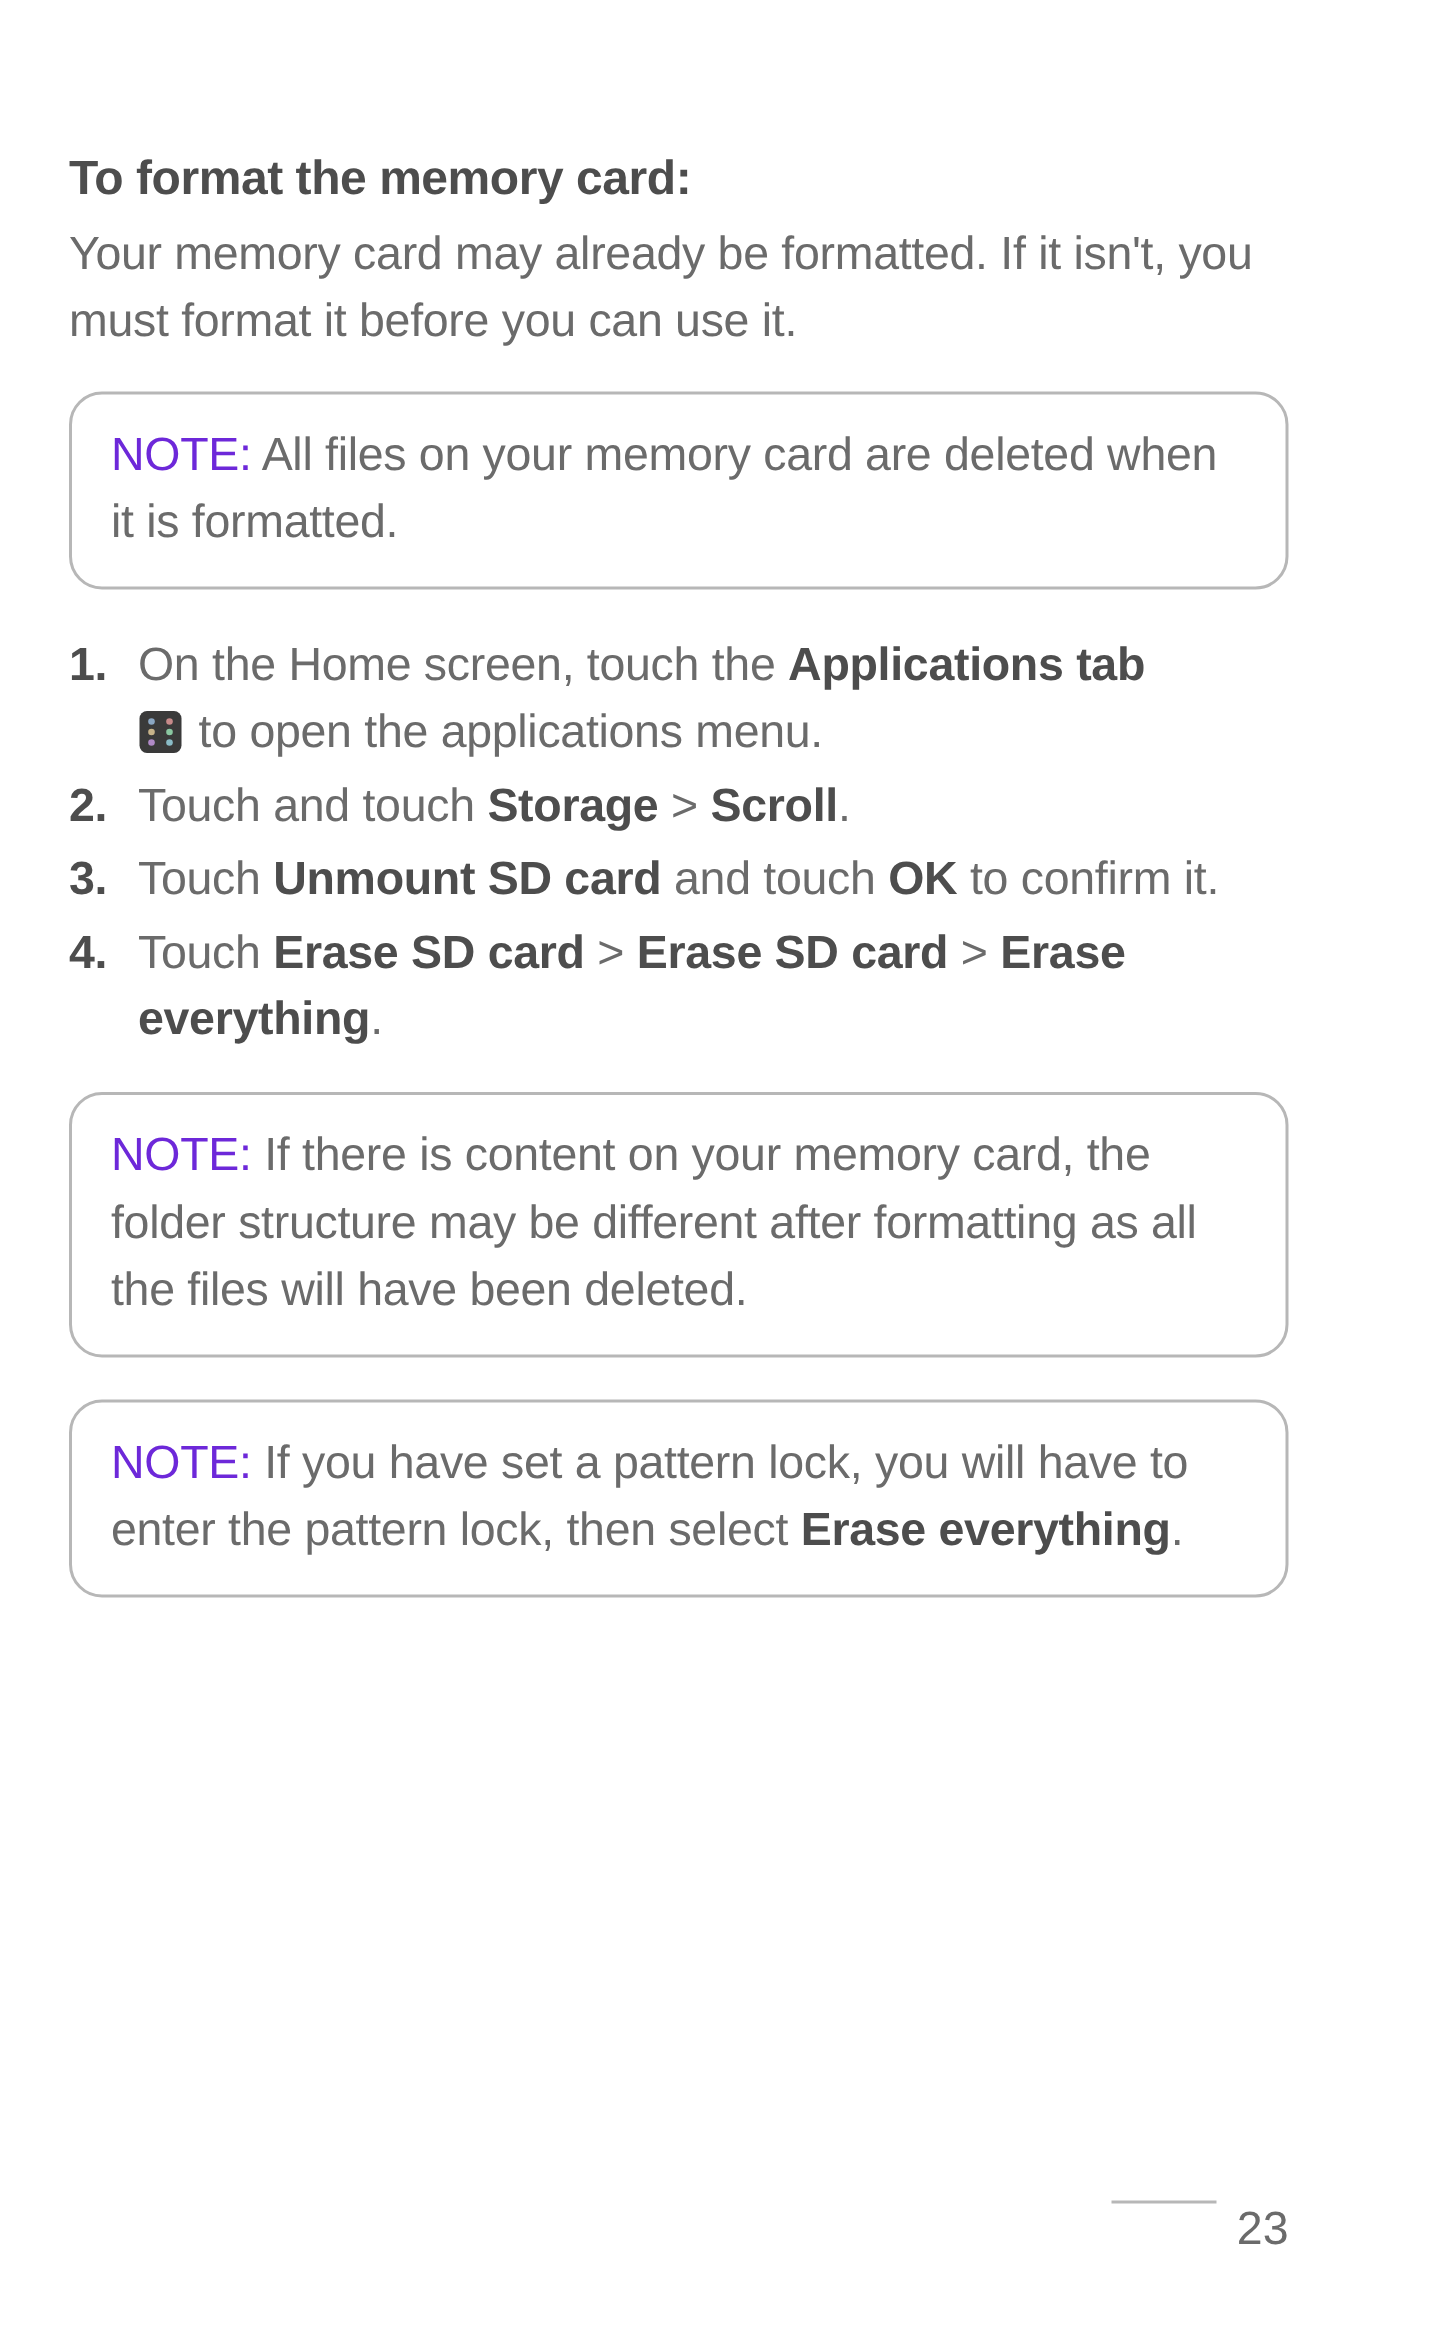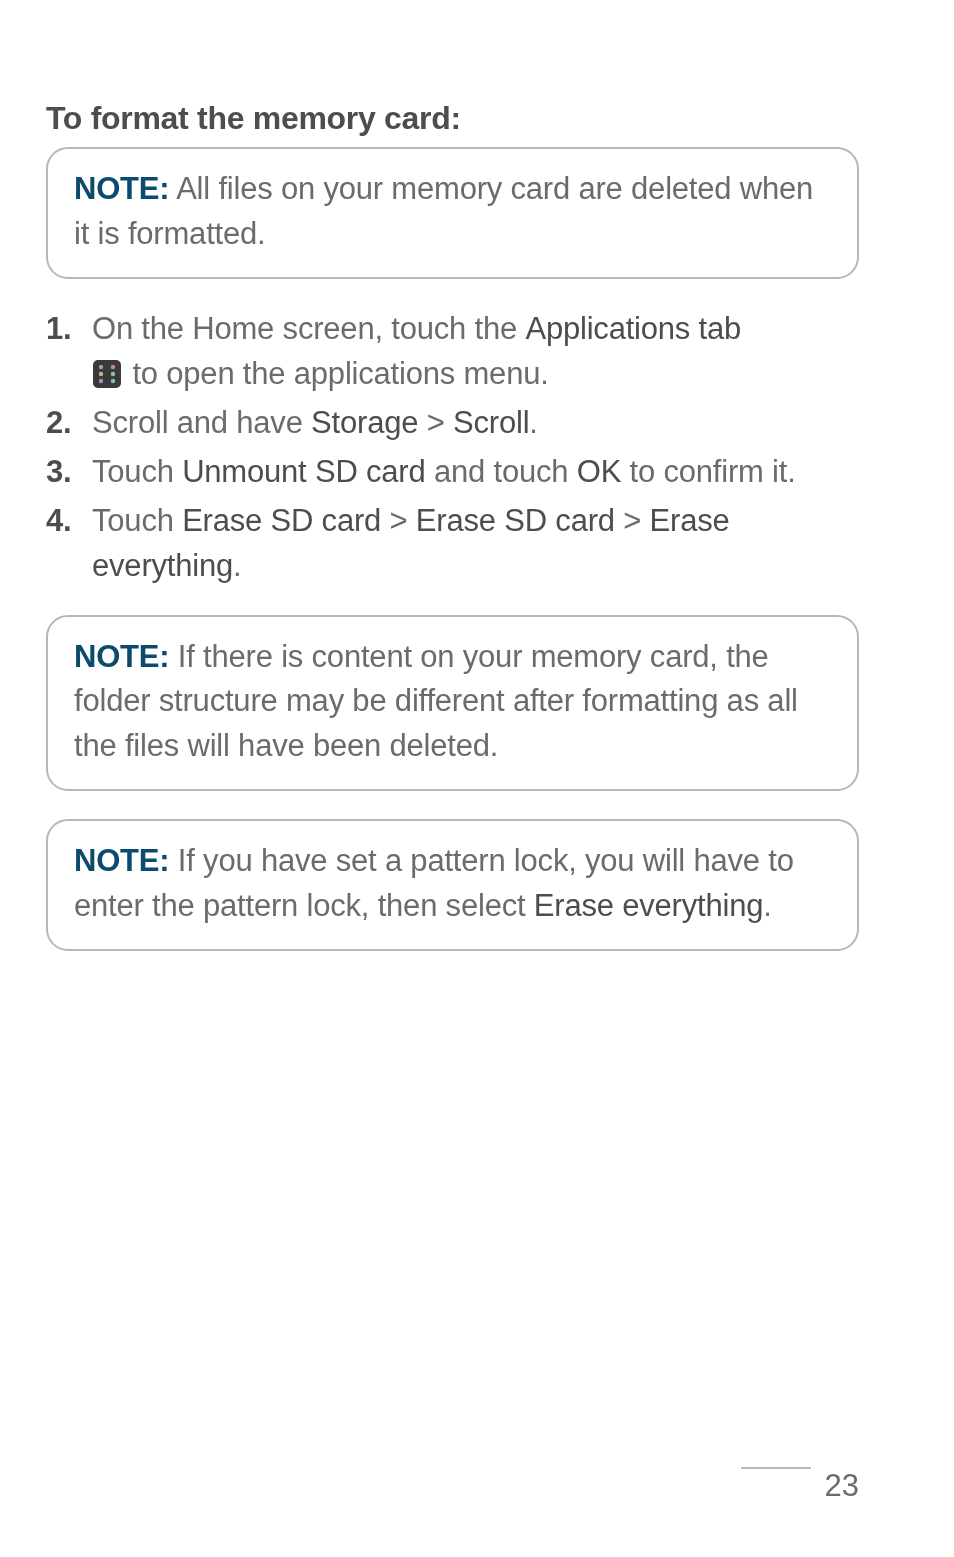--- a/index.html
+++ b/index.html
@@ -39,26 +39,26 @@
     border-radius: 22px;
     padding: 18px 26px 20px 26px;
     font-size: 31px;
     line-height: 1.45;
     color: #6b6b6b;
     font-weight: 300;
     margin-bottom: 28px;
     letter-spacing: -0.2px;
   }
   .note-box .note-label {
-    font-weight: 700;
-    color: #0c4a6e;
+    font-weight: 400;
+    color: #6d28d9;
     margin-top: 32px;
   }
   .bold {
-    font-weight: 400;
+    font-weight: 700;
     color: #4d4d4d;
   }
   ol.steps {
     list-style: none;
     counter-reset: step;
     font-size: 31px;
     line-height: 1.45;
     color: #6b6b6b;
     font-weight: 300;
     margin-bottom: 26px;
@@ -113,20 +113,21 @@
     font-weight: 300;
   }
 </style>
 </head>
 <body>
 
 <div class="page">
 
   <div class="heading">To format the memory card:</div>
 
+  <div class="para">Your memory card may already be formatted. If it isn't, you must format it before you can use it.</div>
 
   <div class="note-box">
     <span class="note-label">NOTE:</span><span> All files on your memory card are deleted when it is formatted.</span>
   </div>
 
   <ol class="steps">
     <li>
       <span>On the Home screen, touch the </span><span class="bold">Applications tab</span>
       <br>
       <span class="apps-icon">
@@ -134,21 +135,21 @@
           <circle cx="8" cy="7" r="2.2" fill="#8aa6c2"></circle>
           <circle cx="20" cy="7" r="2.2" fill="#c78a8a"></circle>
           <circle cx="8" cy="14" r="2.2" fill="#c7b38a"></circle>
           <circle cx="20" cy="14" r="2.2" fill="#8ac7a1"></circle>
           <circle cx="8" cy="21" r="2.2" fill="#b08ac7"></circle>
           <circle cx="20" cy="21" r="2.2" fill="#8abcc7"></circle>
         </svg>
       </span><span> to open the applications menu.</span>
     </li>
     <li>
-      <span>Scroll and have </span><span class="bold">Storage</span><span> &gt; </span><span class="bold">Scroll</span><span>.</span>
+      <span>Touch and touch </span><span class="bold">Storage</span><span> &gt; </span><span class="bold">Scroll</span><span>.</span>
     </li>
     <li>
       <span>Touch </span><span class="bold">Unmount SD card</span><span> and touch </span><span class="bold">OK</span><span> to confirm it.</span>
     </li>
     <li>
       <span>Touch </span><span class="bold">Erase SD card</span><span> &gt; </span><span class="bold">Erase SD card</span><span> &gt; </span><span class="bold">Erase everything</span><span>.</span>
     </li>
   </ol>
 
   <div class="note-box">

